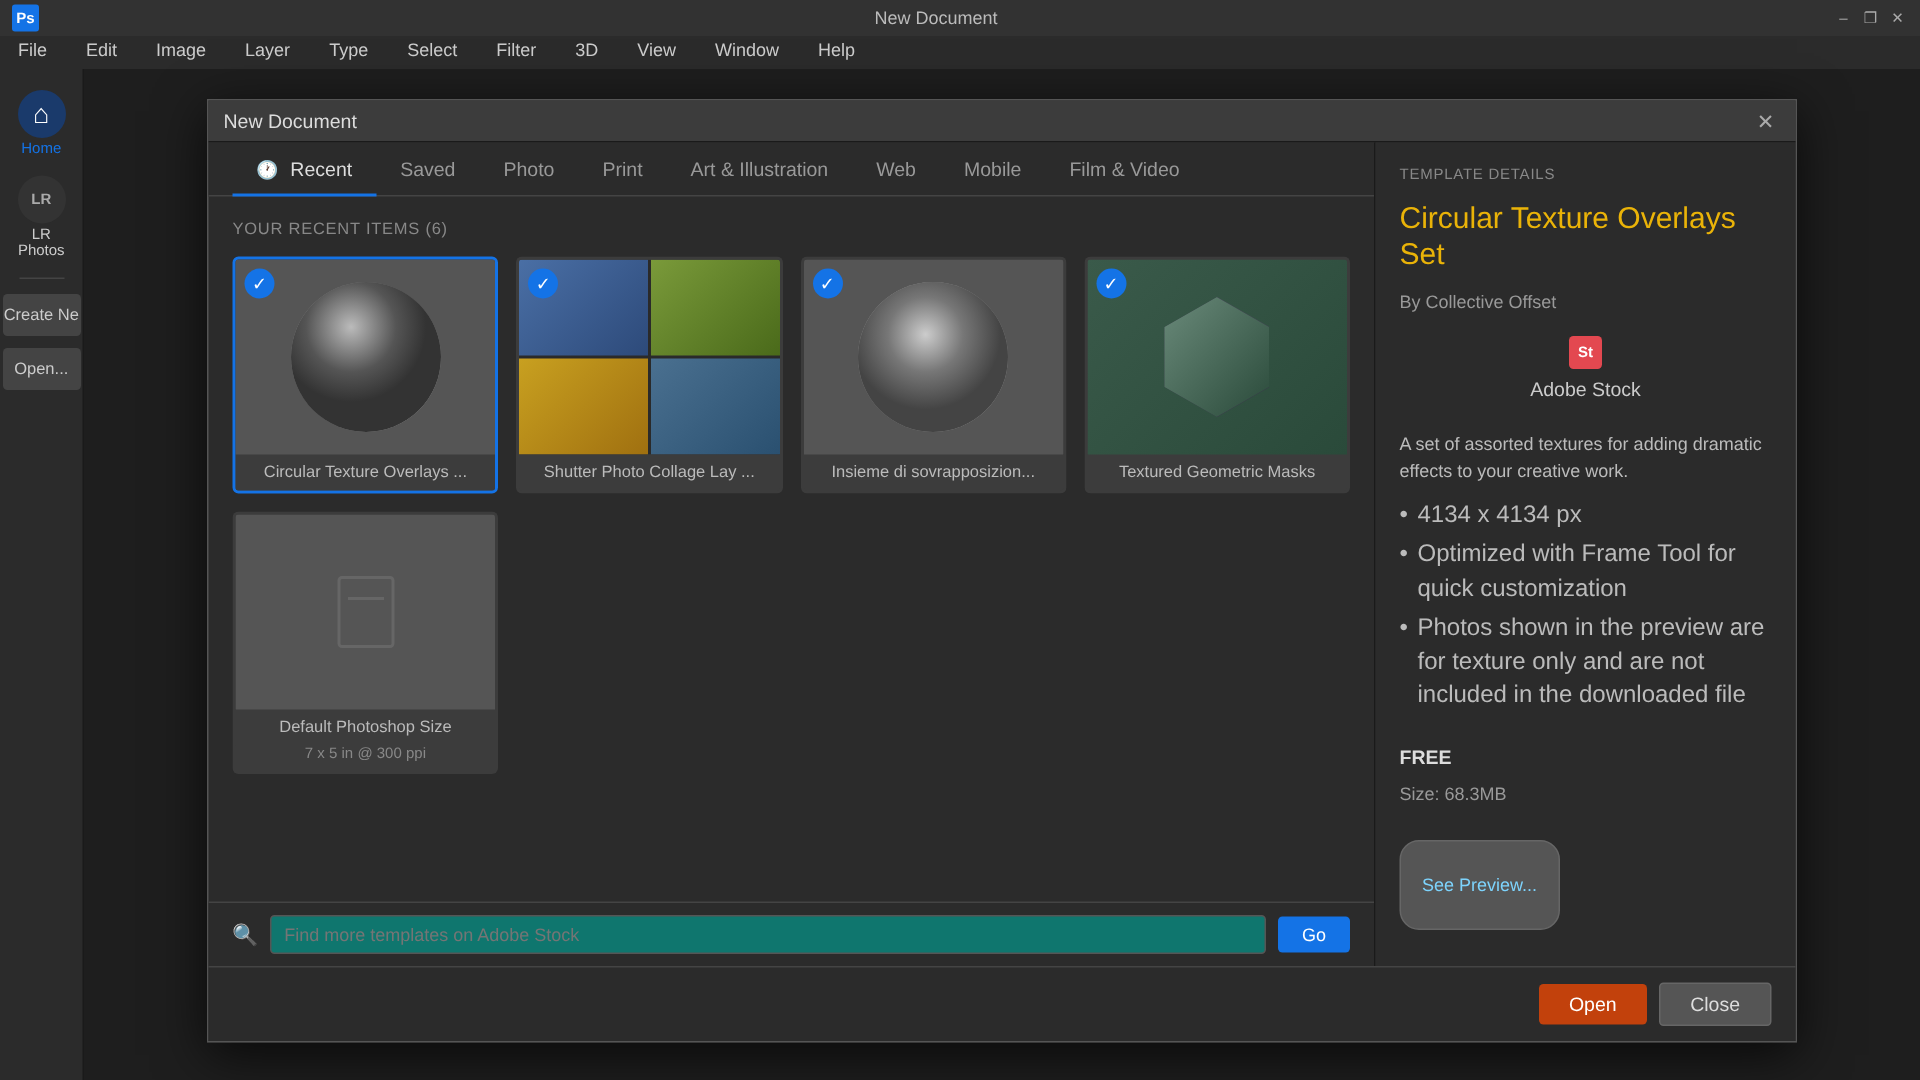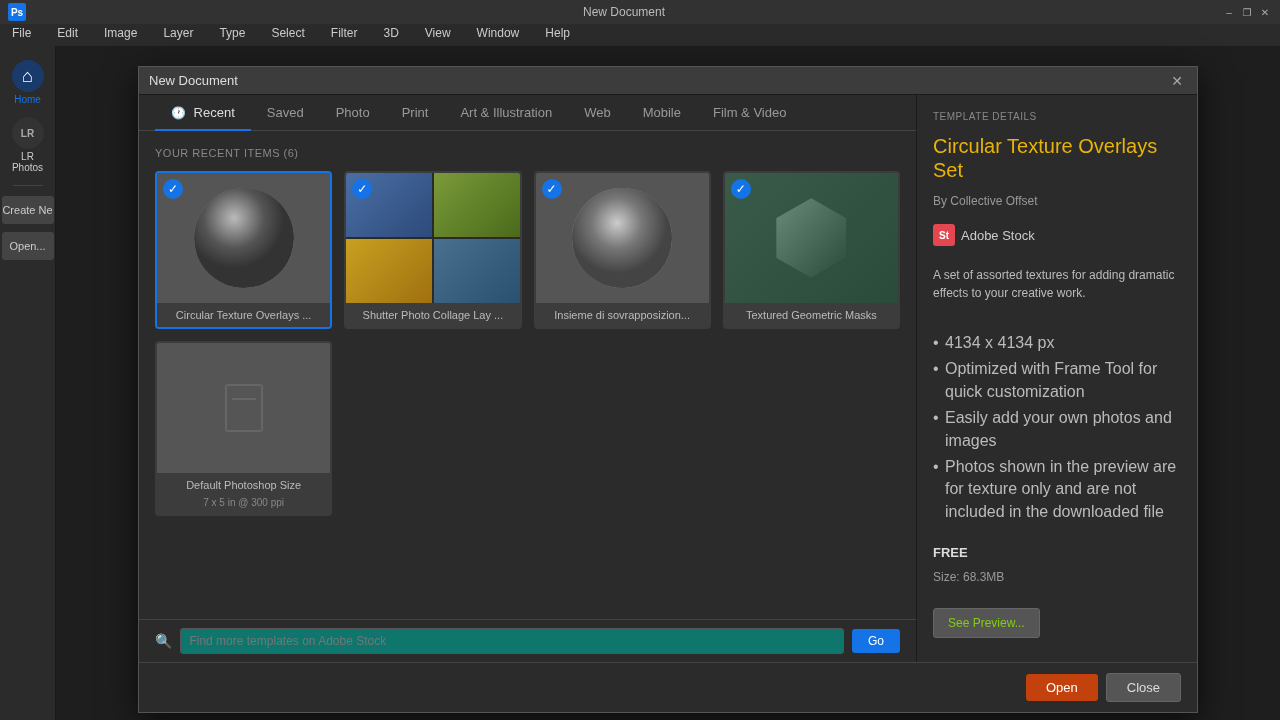--- a/index.html
+++ b/index.html
@@ -87,30 +87,30 @@
     #search-row { display: flex; align-items: center; padding: 8px 16px; border-top: 1px solid #444; gap: 8px; background: #2b2b2b; }
     #search-icon-wrap { color: #888; font-size: 14px; }
     #search-input { flex: 1; background: #0f766e; border: 1px solid #555; color: #ccc; padding: 5px 8px; border-radius: 3px; font-size: 12px; outline: none; }
     #go-btn { background: #1473e6; border: none; color: white; padding: 5px 16px; border-radius: 3px; cursor: pointer; font-size: 12px; }
 
     
     #right-panel { width: 280px; padding: 16px; display: flex; flex-direction: column; gap: 8px; background: #2b2b2b; }
     #template-details-label { font-size: 10px; color: #888; text-transform: uppercase; letter-spacing: 0.5px; margin-bottom: 4px; }
     #template-title { font-size: 20px; color: #eab308; font-weight: 300; line-height: 1.2; margin-bottom: 4px; }
     #template-author { font-size: 12px; color: #999; margin-bottom: 8px; }
-    #adobe-stock-badge { display: flex; align-items: center; gap: 6px; margin-bottom: 12px; }
+    #adobe-stock-badge { display: flex; align-items: center; gap: 6px; margin-bottom: 12px; flex-direction: column; }
     #adobe-stock-icon { width: 22px; height: 22px; background: #e34850; border-radius: 3px; display: flex; align-items: center; justify-content: center; color: white; font-size: 10px; font-weight: bold; }
     #adobe-stock-text { color: #ccc; font-size: 13px; }
-    #template-desc { color: #bbb; font-size: 12px; line-height: 1.5; margin-bottom: 20px; }
+    #template-desc { color: #bbb; font-size: 12px; line-height: 1.5; margin-bottom: 0; }
     #template-features { list-style: none; padding: 0; margin-bottom: 12px; }
     #template-features li { color: #bbb; font-size: 16px; padding: 2px 0; padding-left: 12px; position: relative; line-height: 1.4; }
     #template-features li::before { content: '•'; position: absolute; left: 0; color: #bbb; }
     #template-price { font-size: 13px; color: #ddd; font-weight: bold; margin-bottom: 2px; }
     #template-size { font-size: 12px; color: #999; margin-bottom: 16px; }
-    #see-preview-btn { background: #555; border: 1px solid #666; color: #84cc16; padding: 7px 14px; border-radius: 3px; cursor: pointer; font-size: 12px; width: fit-content; margin-bottom: 8px; }
+    #see-preview-btn { background: #555; border: 1px solid #666; color: #7dd3fc; padding: 22px 14px; border-radius: 13px; cursor: pointer; font-size: 12px; width: fit-content; margin-bottom: 8px; }
 
     
     #dialog-footer { display: flex; align-items: center; justify-content: flex-end; padding: 10px 16px; border-top: 1px solid #444; gap: 8px; background: #2b2b2b; }
     #open-btn { background: #c2410c; border: none; color: white; padding: 6px 20px; border-radius: 3px; cursor: pointer; font-size: 13px; }
     #close-btn { background: #555; border: 1px solid #666; color: #ddd; padding: 6px 20px; border-radius: 3px; cursor: pointer; font-size: 13px; }
 
     
     #right-panel { width: 280px; padding: 16px; display: flex; flex-direction: column; overflow-y: auto; }
   </style>
 </head>
@@ -299,21 +299,20 @@
               <span>By</span>&nbsp;<span>Collective Offset</span>
             </div>
             <div id="adobe-stock-badge">
               <div id="adobe-stock-icon">St</div>
               <span id="adobe-stock-text">Adobe Stock</span>
             </div>
             <div id="template-desc">A set of assorted textures for adding dramatic effects to your creative work.</div>
             <ul id="template-features">
             <li>4134 x 4134 px</li>
                 <li>Optimized with Frame Tool for quick customization</li>
-                <li>Easily add your own photos and images</li>
                 <li>Photos shown in the preview are for texture only and are not included in the downloaded file</li>
               </ul>
             <div id="template-price">FREE</div>
             <div id="template-size">Size: 68.3MB</div>
             <button id="see-preview-btn">See Preview...</button>
           </div>
 
         </div>
 
         <div id="dialog-footer">

